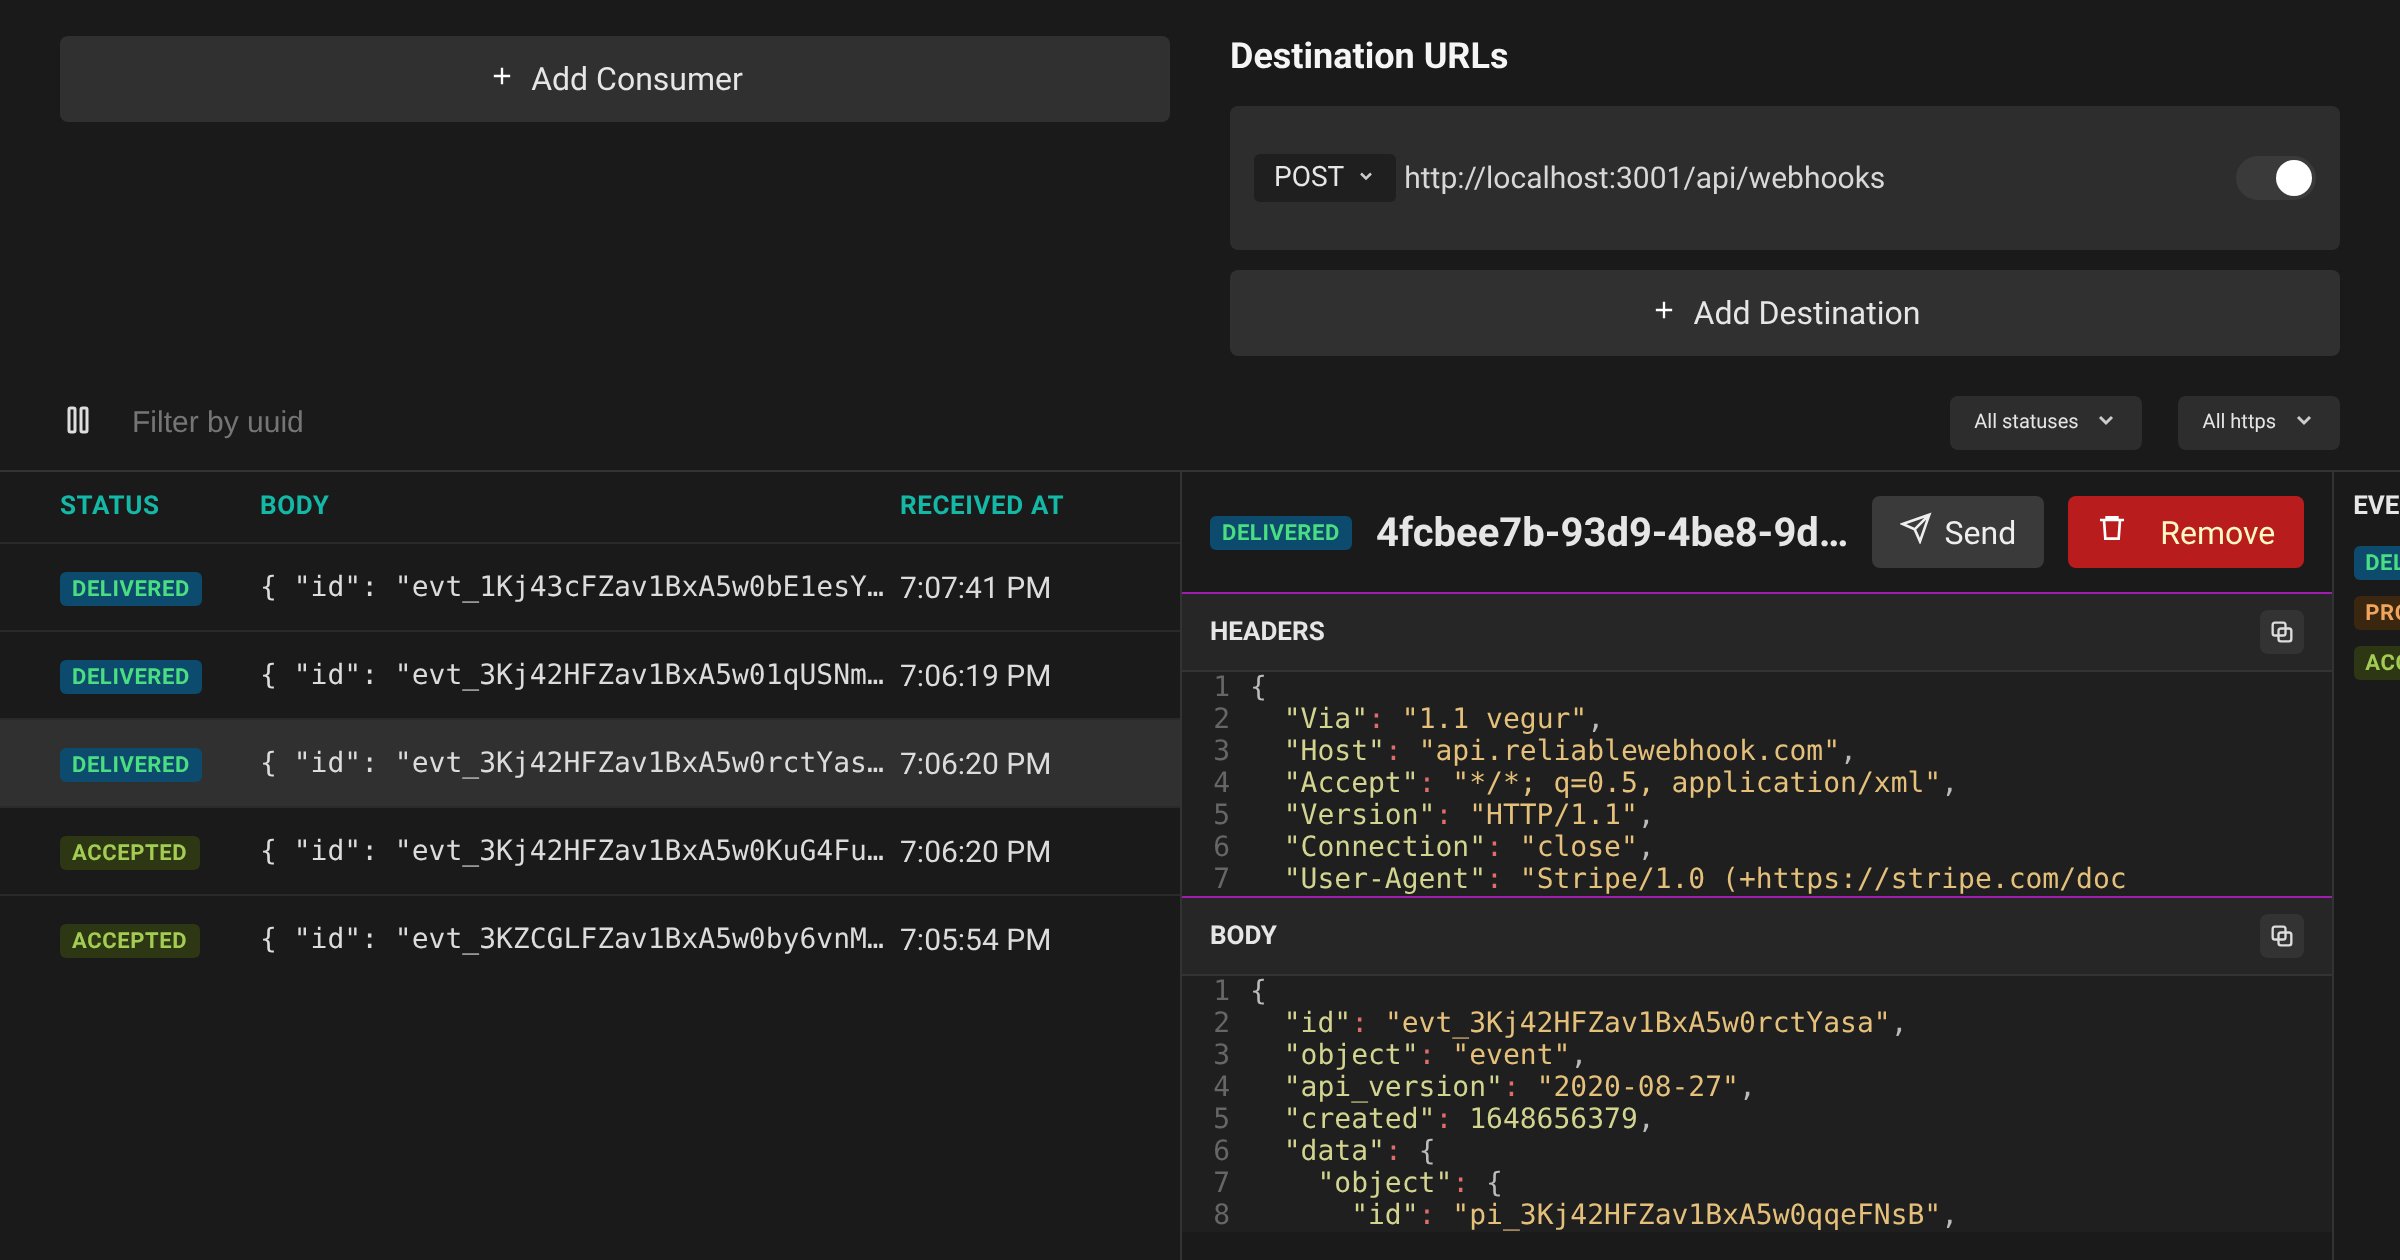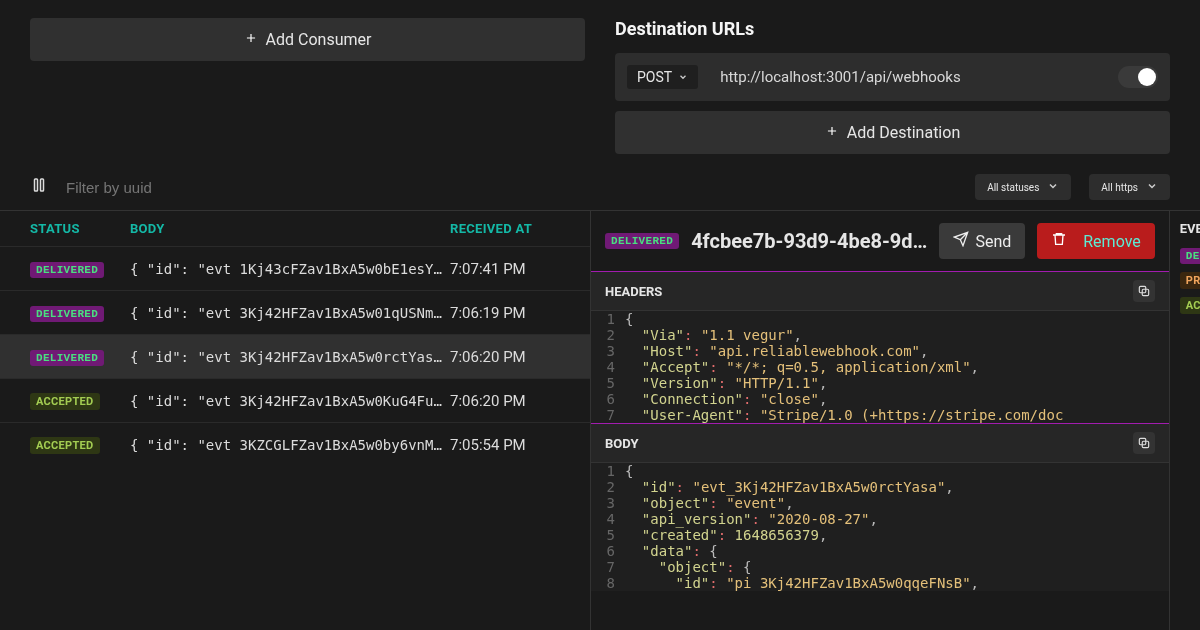--- a/index.html
+++ b/index.html
@@ -8,22 +8,22 @@
     font-family:-apple-system,BlinkMacSystemFont,"Segoe UI",Roboto,sans-serif;
     width:1200px; height:630px; overflow:hidden;
   }
   .top { display:flex; padding:18px 30px 0; gap:30px; }
   .col { flex:1; }
   .section-title { font-size:18px; font-weight:700; margin-bottom:14px; color:#f5f5f5; }
   .input-box {
     background:#2d2d2d; border-radius:4px; padding:10px 12px;
     color:#d8d8d8; font-size:15px; margin-bottom:10px;
   }
-  .dest-row { display:flex; align-items:center; gap:22px;
-    background:#2d2d2d; border-radius:4px; padding:12px 12px; margin-bottom:10px; }
+  .dest-row { display:flex; align-items:center; gap:4px;
+    background:#2d2d2d; border-radius:4px; padding:24px 12px; margin-bottom:10px; }
   .method-pill {
     background:#1f1f1f; border-radius:3px; padding:4px 10px; font-size:14px;
     display:flex; align-items:center; gap:6px; cursor:pointer;
   }
   .method-pill svg { width:10px; height:10px; }
   .dest-url { flex:1; color:#d8d8d8; font-size:15px; }
   .toggle {
     width:40px; height:22px; background:#3a3a3a; border-radius:11px;
     position:relative; cursor:pointer;
   }
@@ -70,36 +70,36 @@
   .row .c-status { width:100px; }
   .row .c-body {
     flex:1; font-family:ui-monospace,Menlo,monospace; white-space:nowrap;
     overflow:hidden; text-overflow:ellipsis; color:#dcdcdc; font-size:14px;
   }
   .row .c-time { width:110px; color:#dcdcdc; }
   .badge {
     display:inline-block; padding:2px 6px; border-radius:3px;
     font-size:11px; font-weight:700; letter-spacing:.3px;
   }
-  .badge.DELIVERED { background:#701a75; color:#4ade80;font-family:Liberation Mono, monospace; }
+  .badge.DELIVERED { background:#0c4a6e; color:#4ade80; }
   .badge.ACCEPTED  { background:#2e3714; color:#a3cc52; }
   .badge.PROCESSED { background:#3b270f; color:#f0a45c; }
   .detail-main { flex:1; min-width:0; }
   .detail-side { width:120px; border-left:1px solid #333; padding:10px 10px; }
   .detail-head {
     display:flex; align-items:center; gap:12px; padding:12px 14px;
   }
   .req-id { font-size:20px; font-weight:700; white-space:nowrap;
     overflow:hidden; text-overflow:ellipsis; flex:1; }
   .btn {
     display:flex; align-items:center; gap:6px; padding:8px 14px;
     border-radius:4px; font-size:16px; cursor:pointer;
   }
   .btn.plain { background:#3a3a3a; color:#eee; }
-  .btn.danger { background:#b91c1c; color:#5eead4;gap:16px; }
+  .btn.danger { background:#b91c1c; color:#fef9c3;gap:16px; }
   .panel-title {
     display:flex; align-items:center; justify-content:space-between;
     padding:8px 14px; background:#262626; font-size:13px; font-weight:700;
     border-top:1px solid #a21caf; border-bottom:1px solid #333;
   }
   .copy-btn { background:#333; border-radius:4px; padding:4px; cursor:pointer;
     display:flex; align-items:center; }
   .code {
     font-family:ui-monospace,Menlo,monospace; font-size:14px;
     background:#1f1f1f; overflow:hidden;

